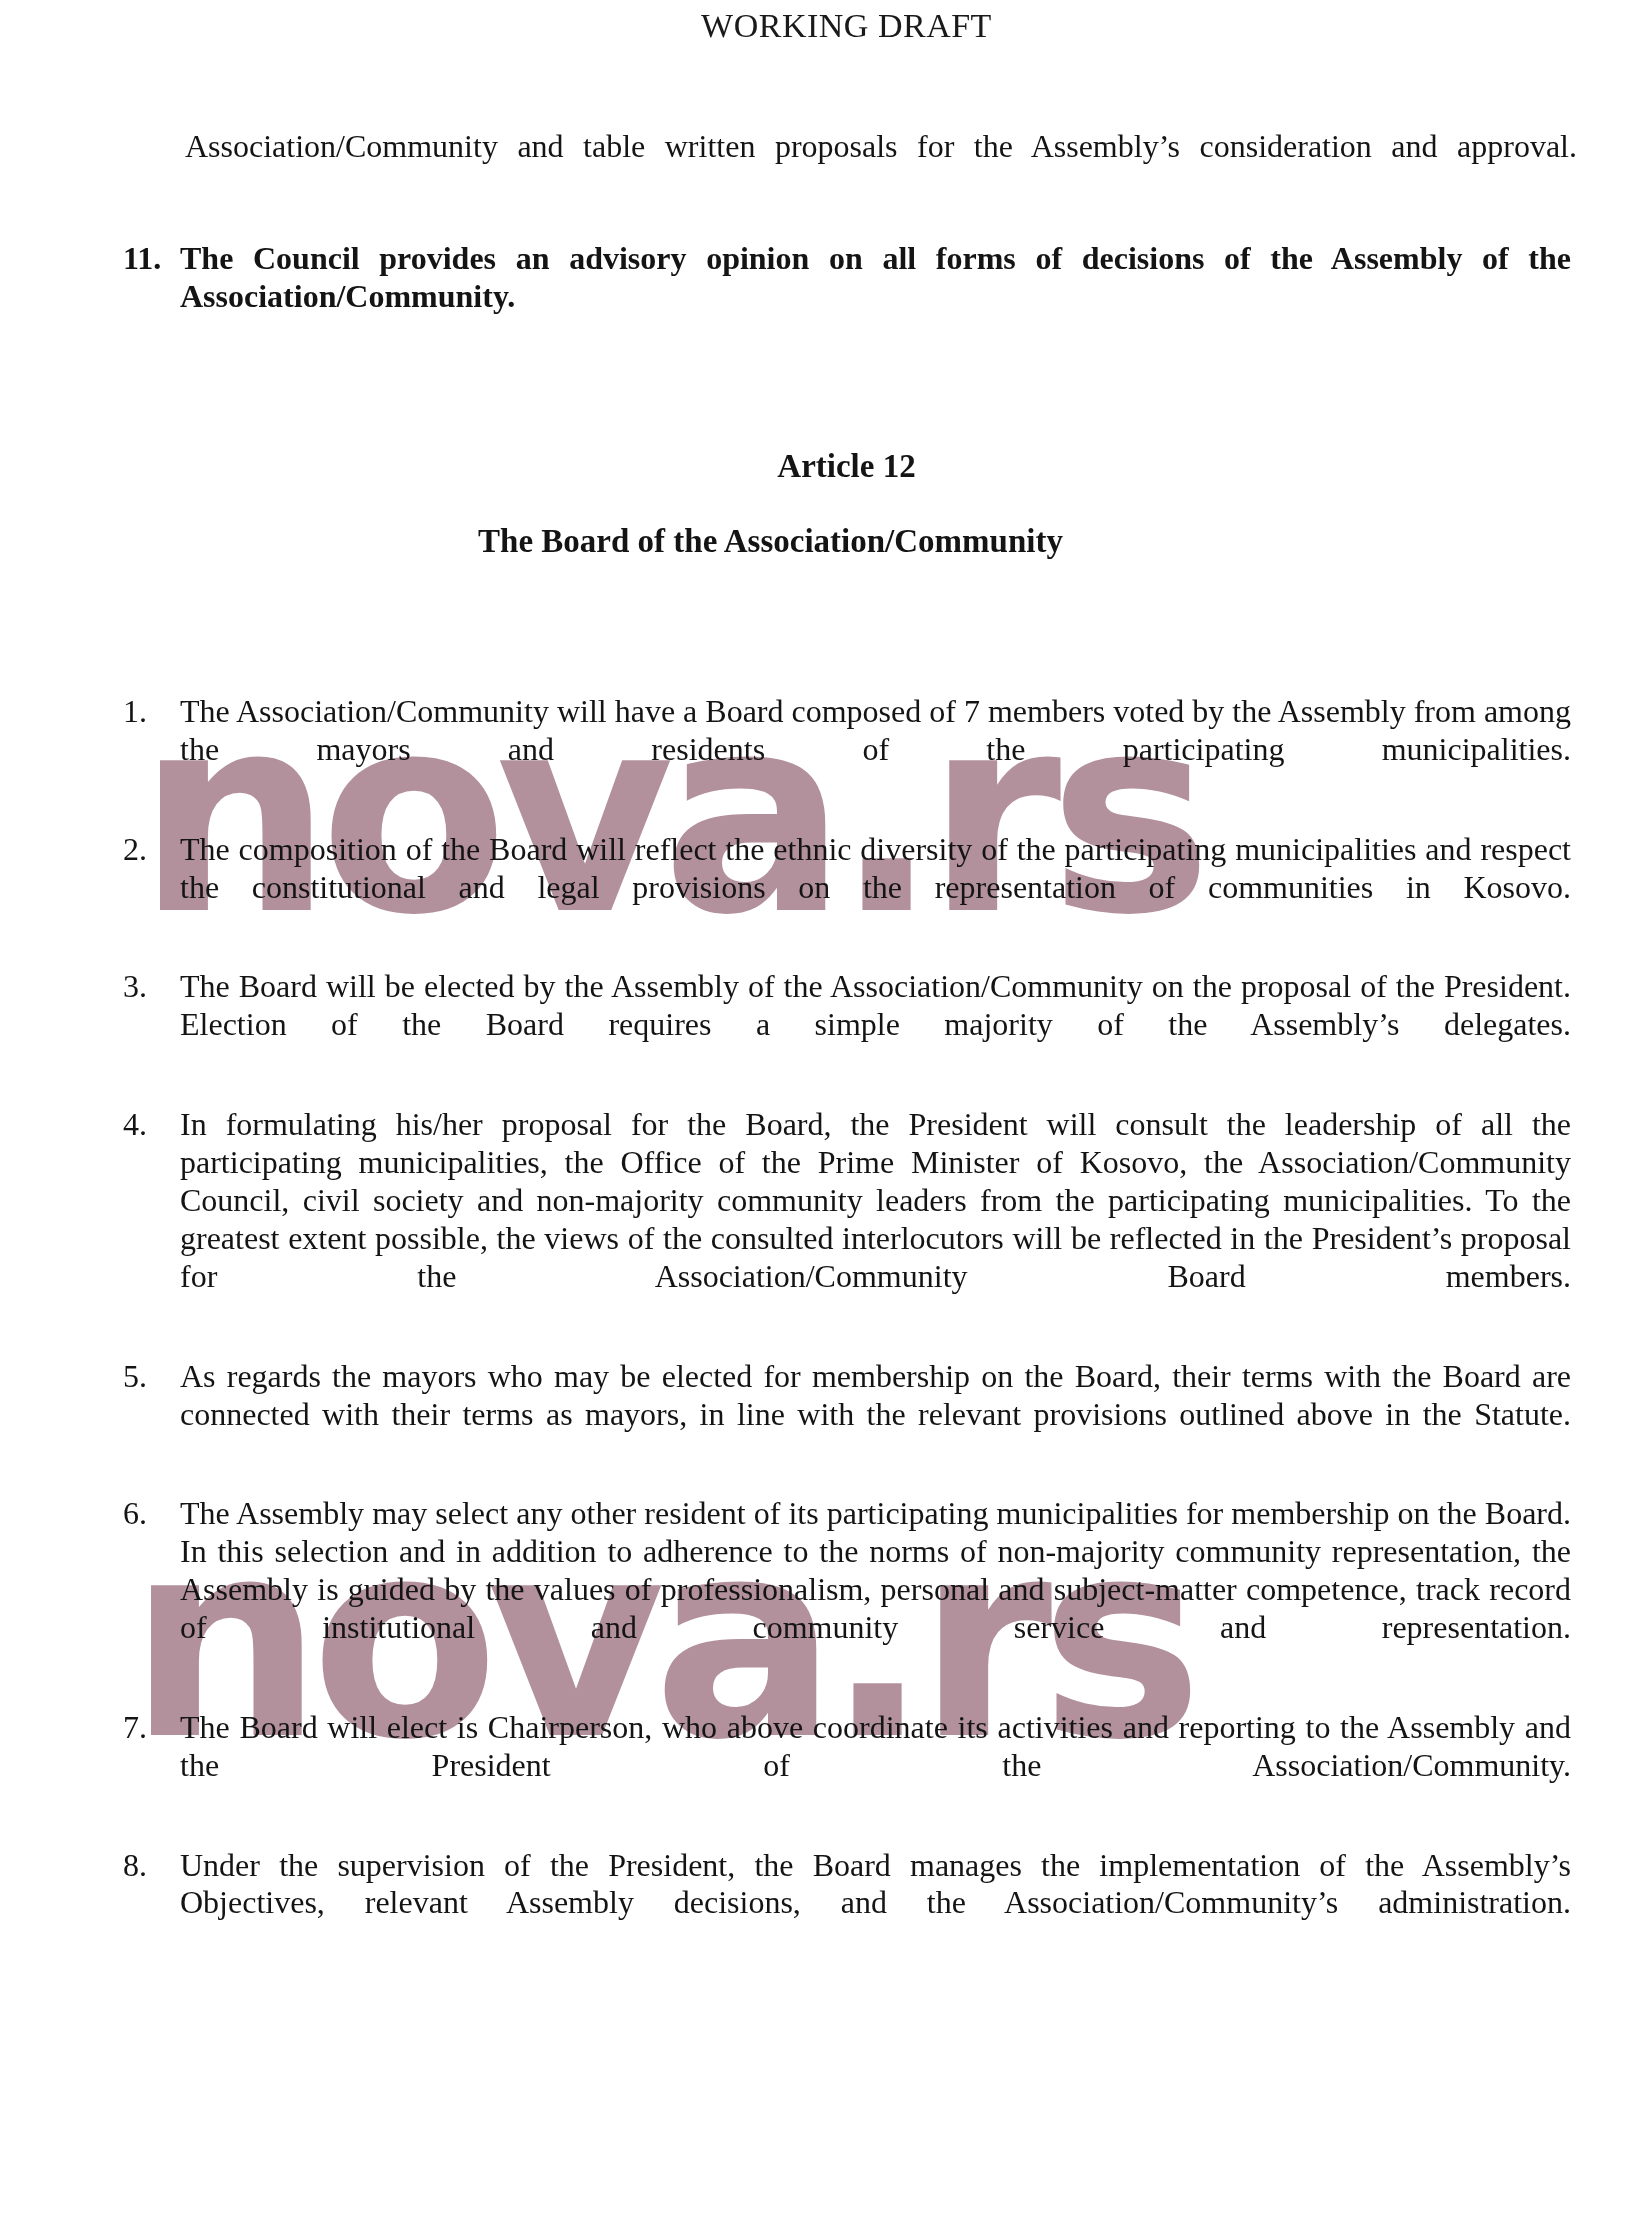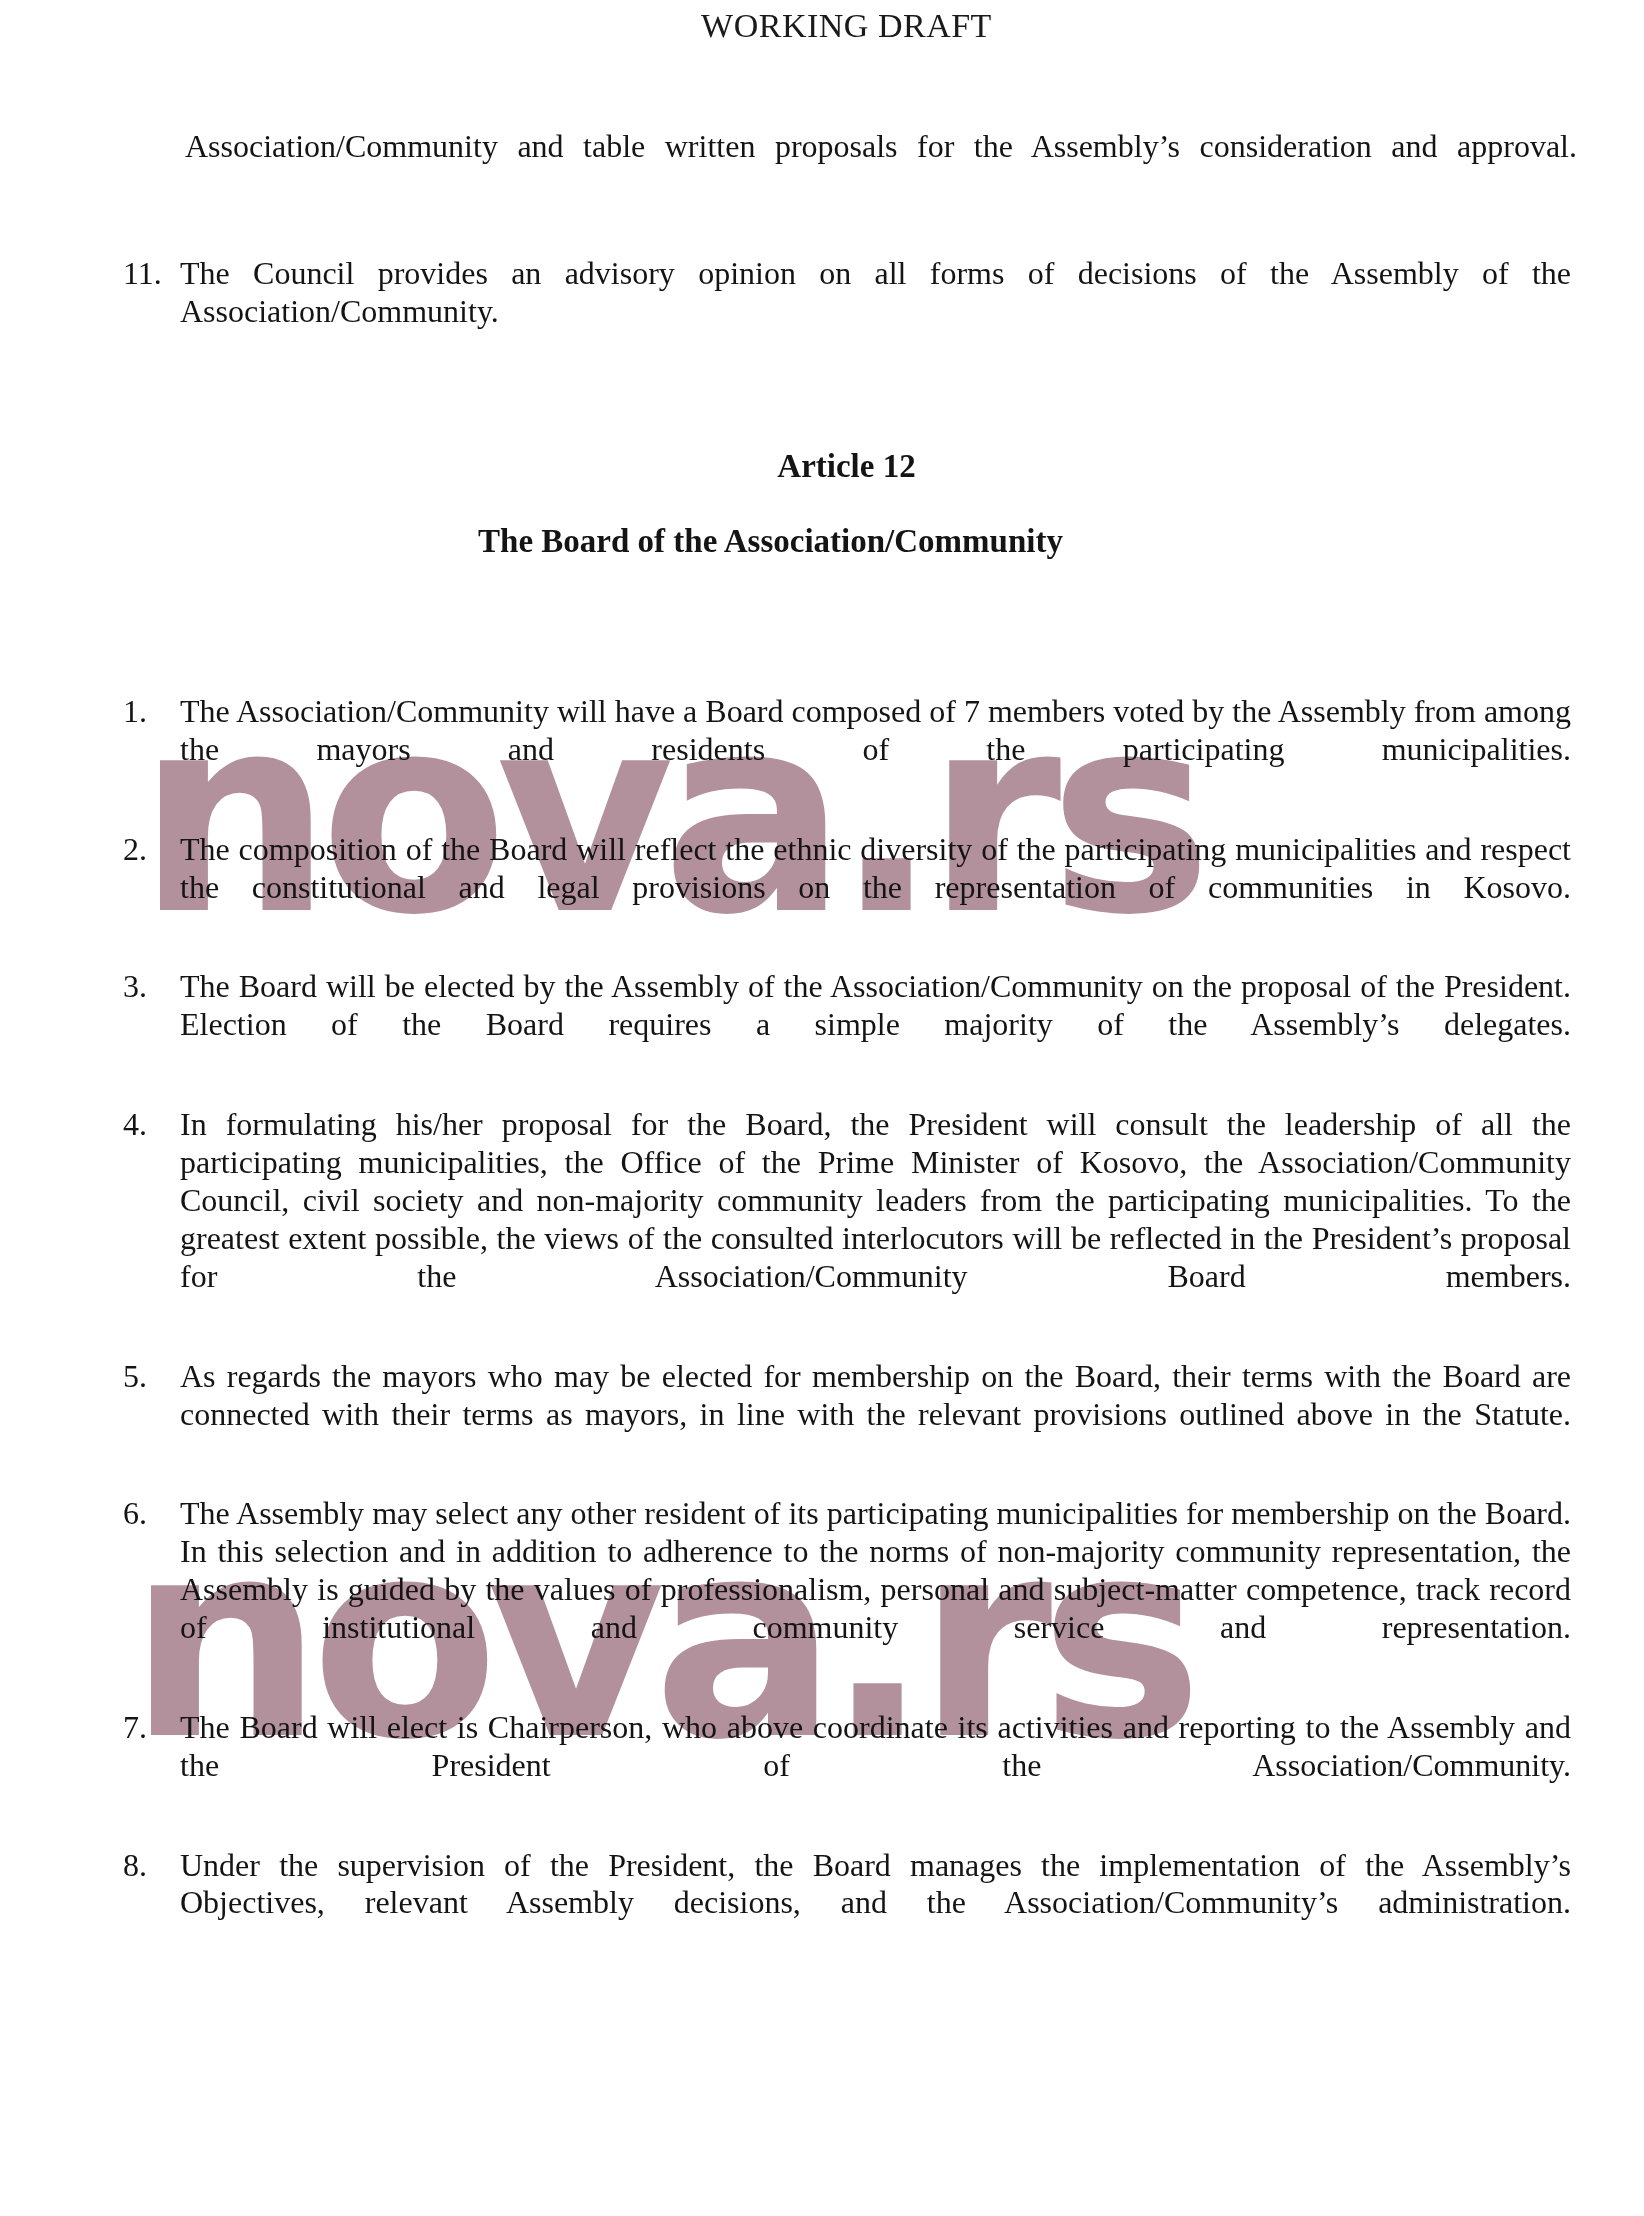--- a/index.html
+++ b/index.html
@@ -128,21 +128,21 @@
   }
   .num-item > .itext {
     display: block;
   }
   .num-item > .itext::after {
     content: "";
     display: inline-block;
     width: 100%;
   }
 
-  .list-upper { top: 255px; }
+  .list-upper { top: 240px; font-weight: bold; }
   .list-main  { top: 693px; }
 </style>
 </head>
 <body>
 
 <div class="page">
 
   <div class="watermark-layer">
     <div class="watermark watermark-top" style="color: rgb(178, 145, 157);">nova.rs</div>
     <div class="watermark watermark-bottom" style="color: rgb(178, 145, 157);">nova.rs</div>

